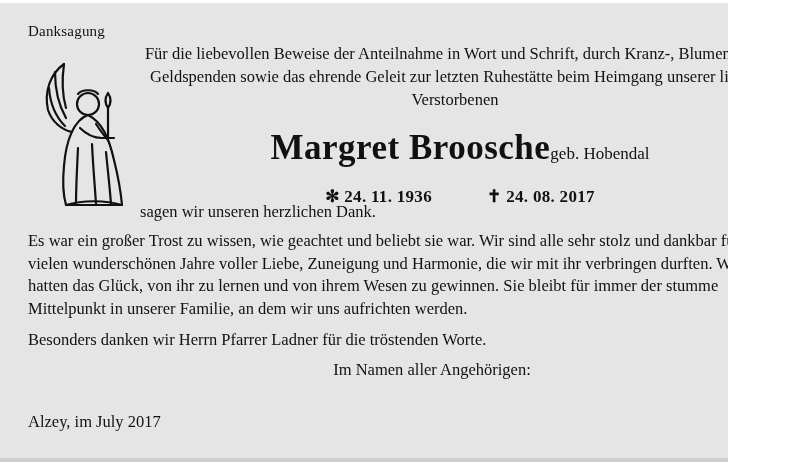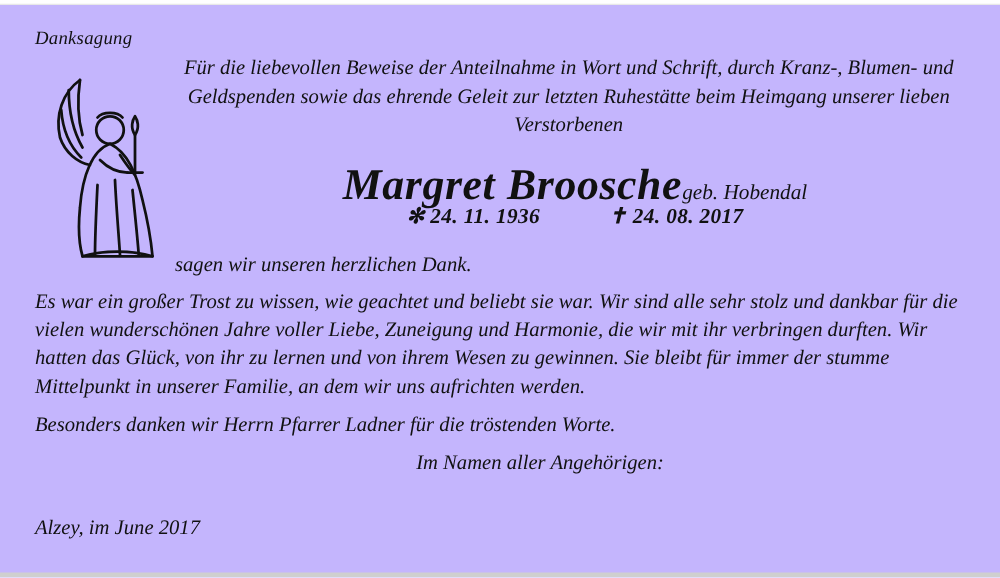--- a/index.html
+++ b/index.html
@@ -2,28 +2,27 @@
 <html><head>
 <meta charset="utf-8">
 <style>
   html, body {
     margin: 0;
     padding: 0;
     background: #ffffff;
   }
   #page {
     position: relative;
-    width: 800px;
+    width: 728px;
     height: 462px;
-    background: #c4b5fd;
+    background: #e5e5e5;
     box-sizing: border-box;
     overflow: hidden;
     font-family: "Liberation Serif", serif;
     color: #111111;
-    font-style: italic;
   }
   
   .frame-top {
     position: absolute;
     left: 0;
     top: 0;
     width: 800px;
     height: 3px;
     background: #ffffff;
     border-bottom: 1px solid #e8e8e8;
@@ -86,21 +85,21 @@
     letter-spacing: 0.5px;
   }
   .name-suffix {
     font-size: 17px;
     font-weight: normal;
     vertical-align: baseline;
   }
   .dates {
     position: absolute;
     left: 140px;
-    top: 162px;
+    top: 186px;
     width: 640px;
     text-align: center;
     font-size: 17px;
     font-weight: bold;
     letter-spacing: 0.3px;
   }
   .dates .sep {
     display: inline-block;
     width: 46px;
   }
@@ -219,18 +218,18 @@
       <p>Es war ein großer Trost zu wissen, wie geachtet und beliebt sie war. Wir sind alle sehr stolz und dankbar für die vielen wunderschönen Jahre voller Liebe, Zuneigung und Harmonie, die wir mit ihr verbringen durften. Wir hatten das Glück, von ihr zu lernen und von ihrem Wesen zu gewinnen. Sie bleibt für immer der stumme Mittelpunkt in unserer Familie, an dem wir uns aufrichten werden.</p>
       <p>Besonders danken wir Herrn Pfarrer Ladner für die tröstenden Worte.</p>
     </div>
 
     <div class="closing">
       <span class="closing-inner">
         <span>Im Namen aller Angehörigen:</span>
       </span>
     </div>
 
-    <div class="place-date">Alzey, im June 2017</div>
+    <div class="place-date">Alzey, im July 2017</div>
 
   </div>
 
   <div class="frame-bottom"></div>
 </div>
 
 </body></html>

